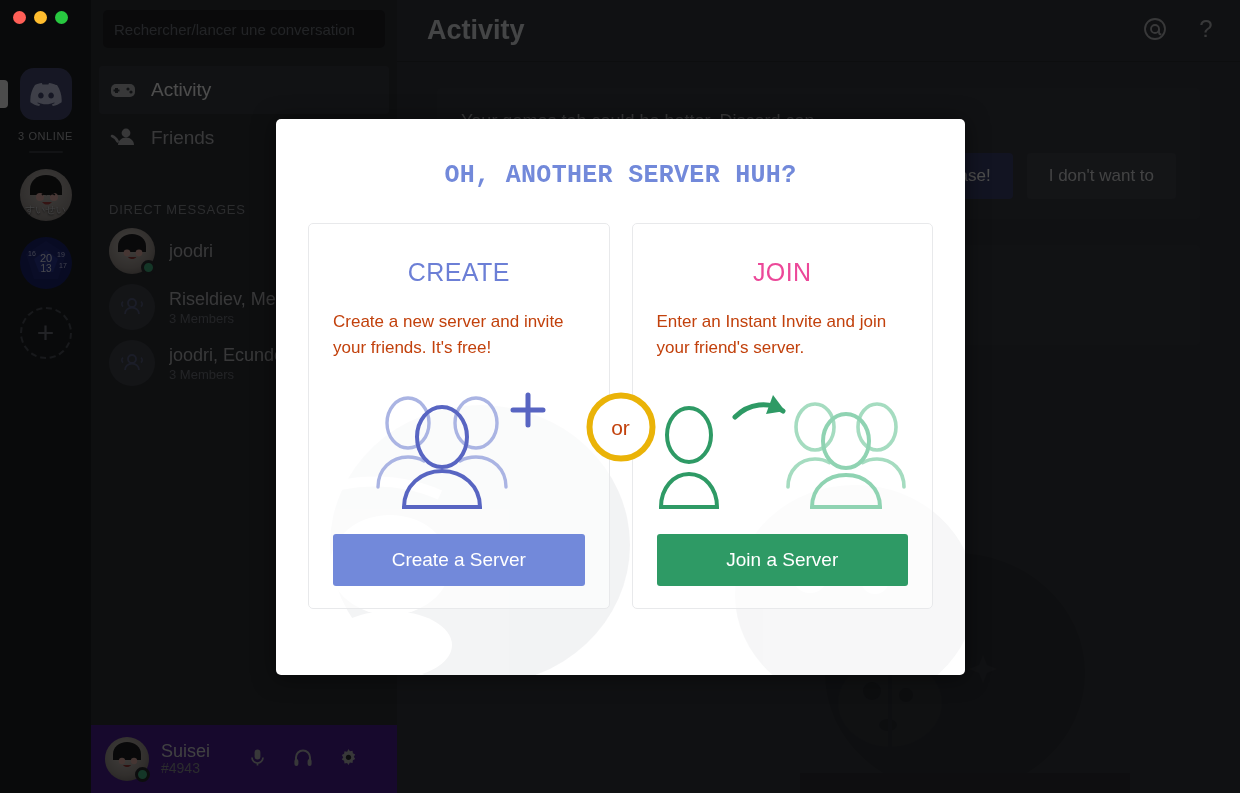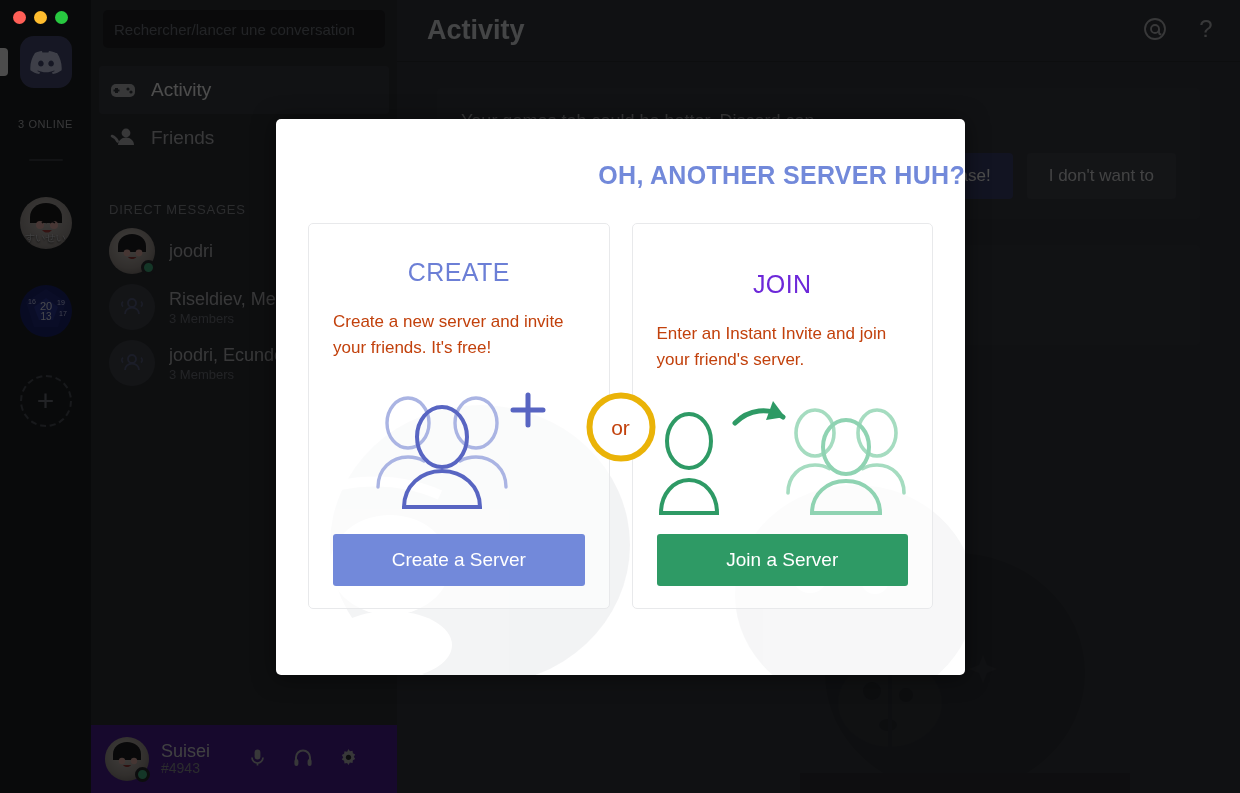--- a/index.html
+++ b/index.html
@@ -29,22 +29,21 @@
 
   
   .rail {
     position: absolute;
     left: 0; top: 0;
     width: 91px; height: 793px;
     background: #1e2124;
     display: flex;
     flex-direction: column;
     align-items: center;
-    padding-top: 36px;
-    gap: 20px;
+    padding-top: 68px;
   }
   .rail-home {
     width: 52px; height: 52px;
     border-radius: 14px;
     background: #4a4e78;
     display: flex; align-items: center; justify-content: center;
     position: relative;
   }
   .rail-pill {
     position: absolute;
@@ -281,26 +280,27 @@
   }
   .modal-art2 {
     position: absolute;
     right: -40px; bottom: -60px;
     width: 300px; height: 300px;
     opacity: .07;
     pointer-events: none;
   }
   .modal-title {
     position: relative;
-    text-align: right;
+    text-align: center;
     margin-top: 42px;
     font-size: 25px;
     font-weight: bold;
     letter-spacing: .3px;
     color: #7289da;
+    font-family: Liberation Mono, monospace;
   }
   .cards {
     position: relative;
     margin: 33px 32px 0;
     display: flex;
     gap: 22px;
   }
   .card {
     flex: 1 1 0;
     min-width: 0;
@@ -311,21 +311,21 @@
     display: flex;
     flex-direction: column;
     height: 386px;
   }
   .card-head {
     text-align: center;
     font-size: 25px;
     letter-spacing: .4px;
   }
   .card-head.create { color: #6c7fd6; }
-  .card-head.join { color: #6d28d9; margin-top: 12px; }
+  .card-head.join { color: #ec4899; }
   .card-desc {
     margin-top: 22px;
     font-size: 17px;
     line-height: 1.55;
     color: #c2410c;
   }
   .card-art {
     flex: 1 1 auto;
     display: flex;
     align-items: center;

